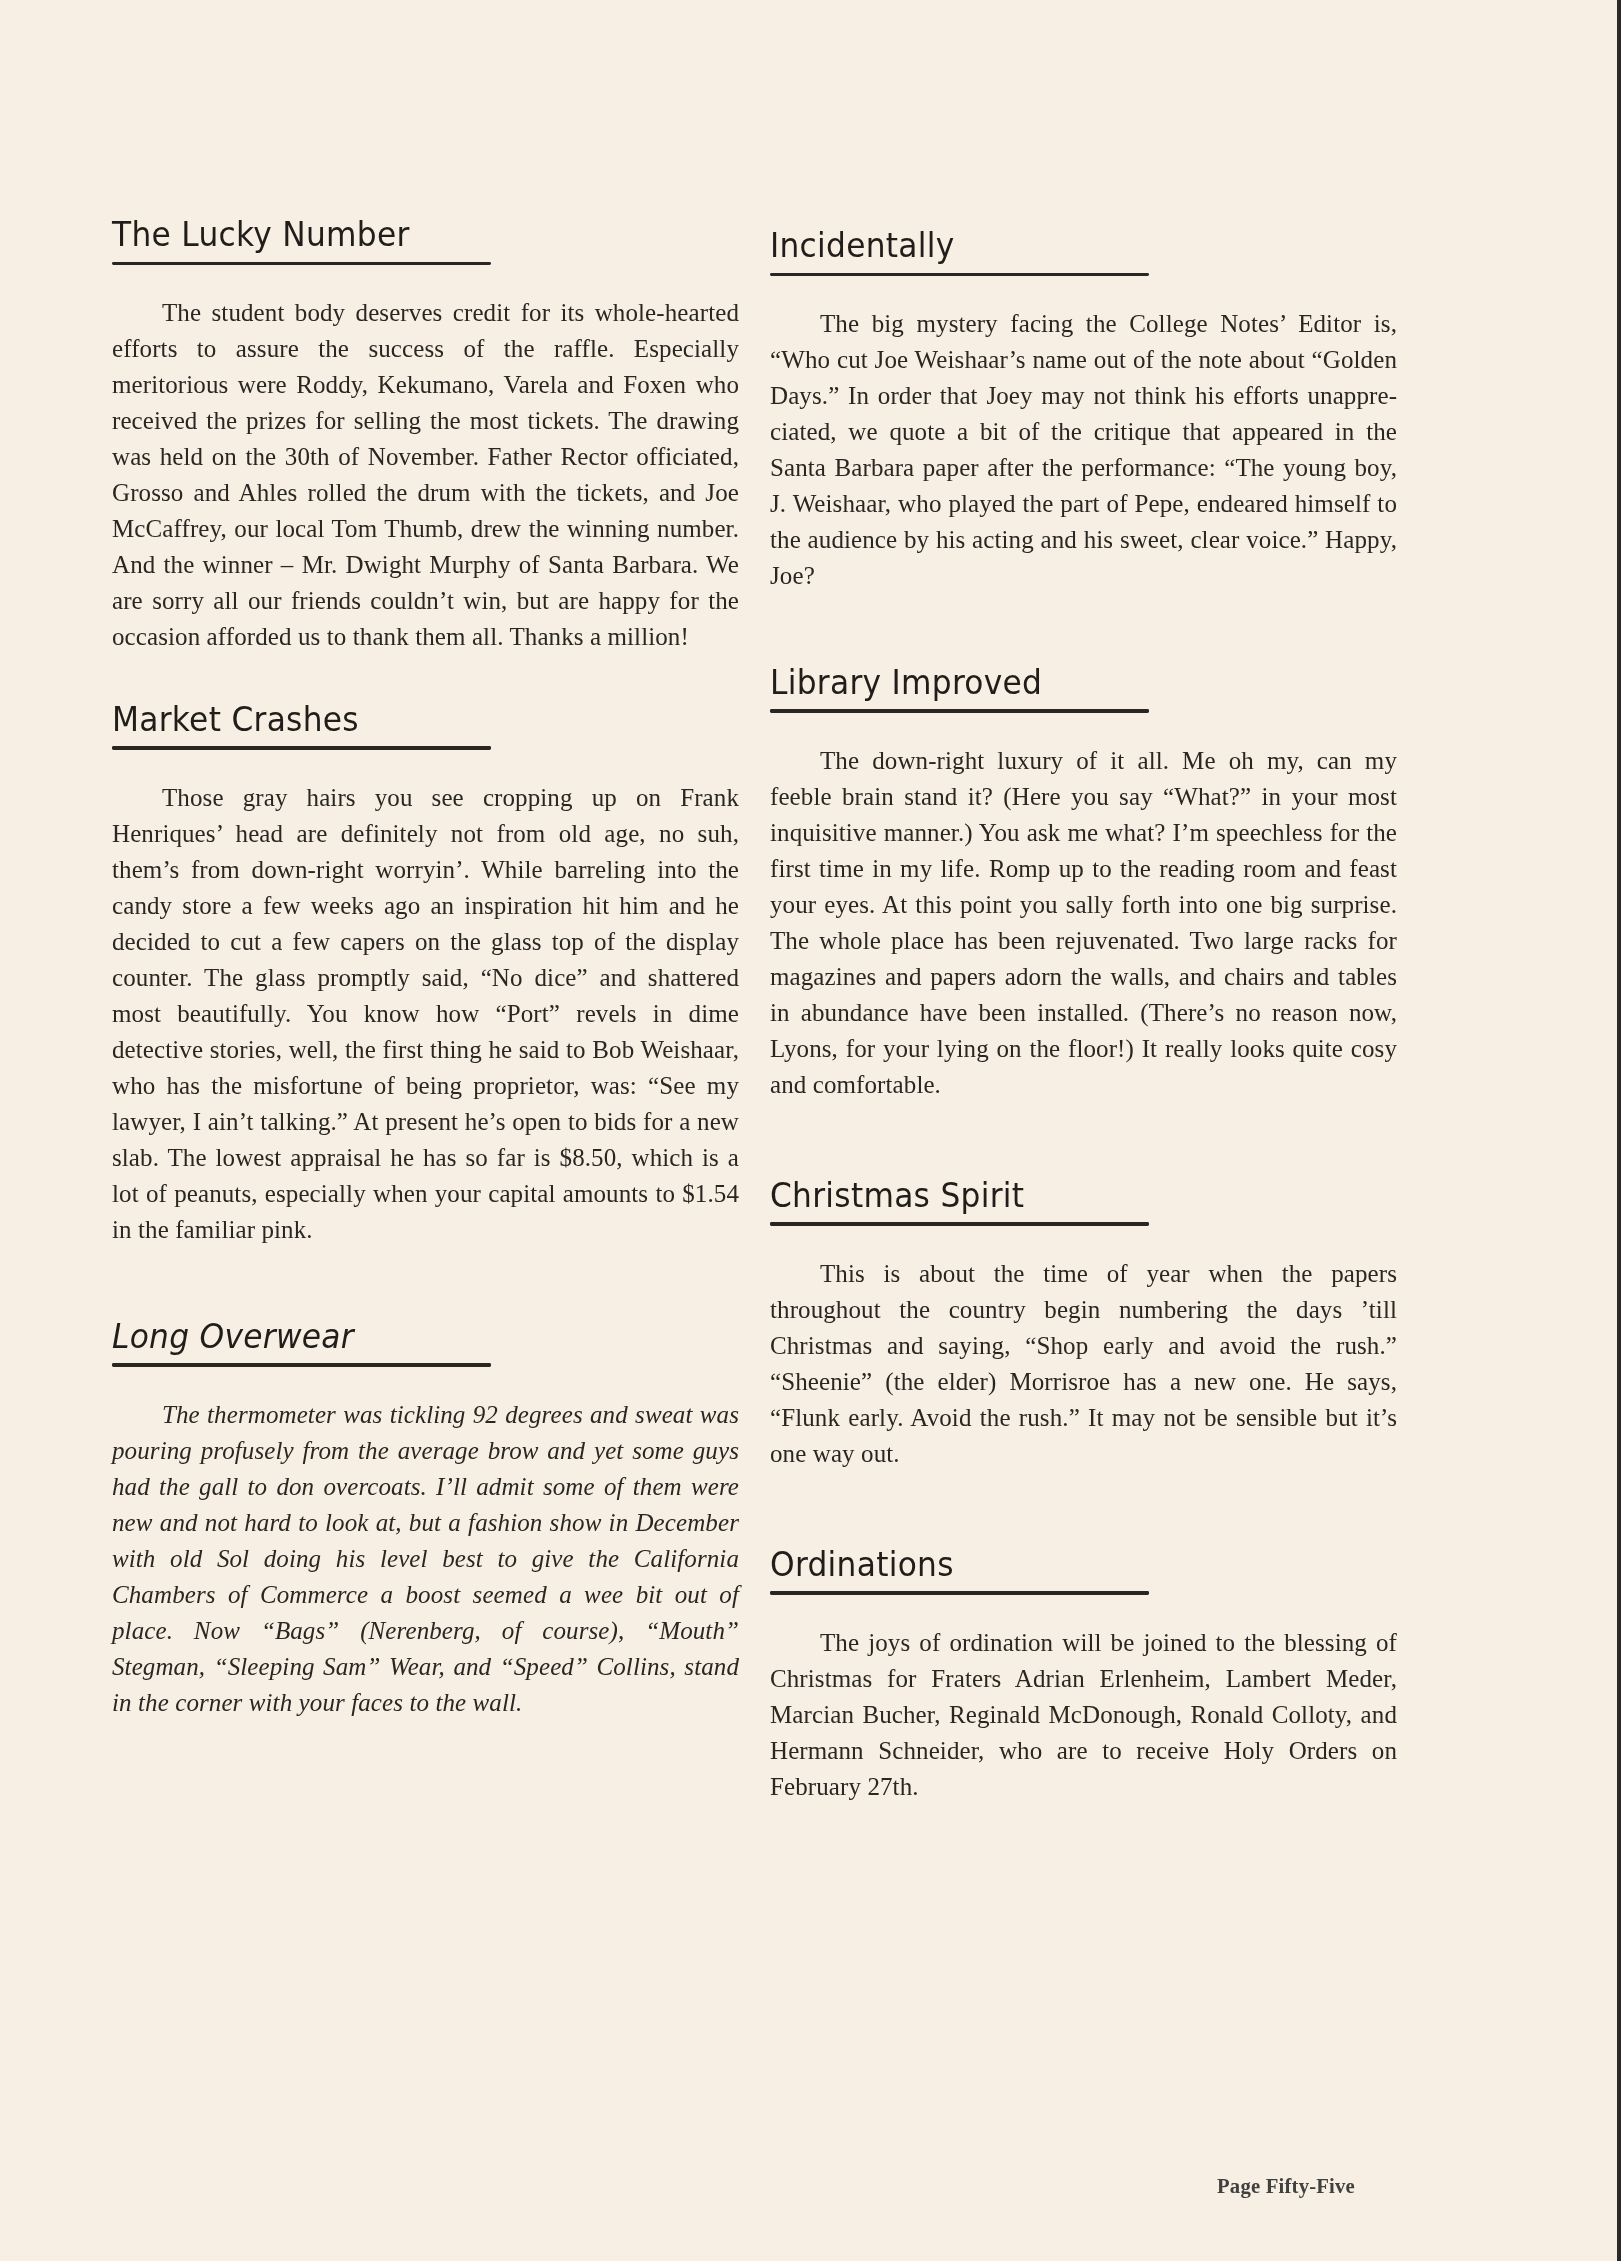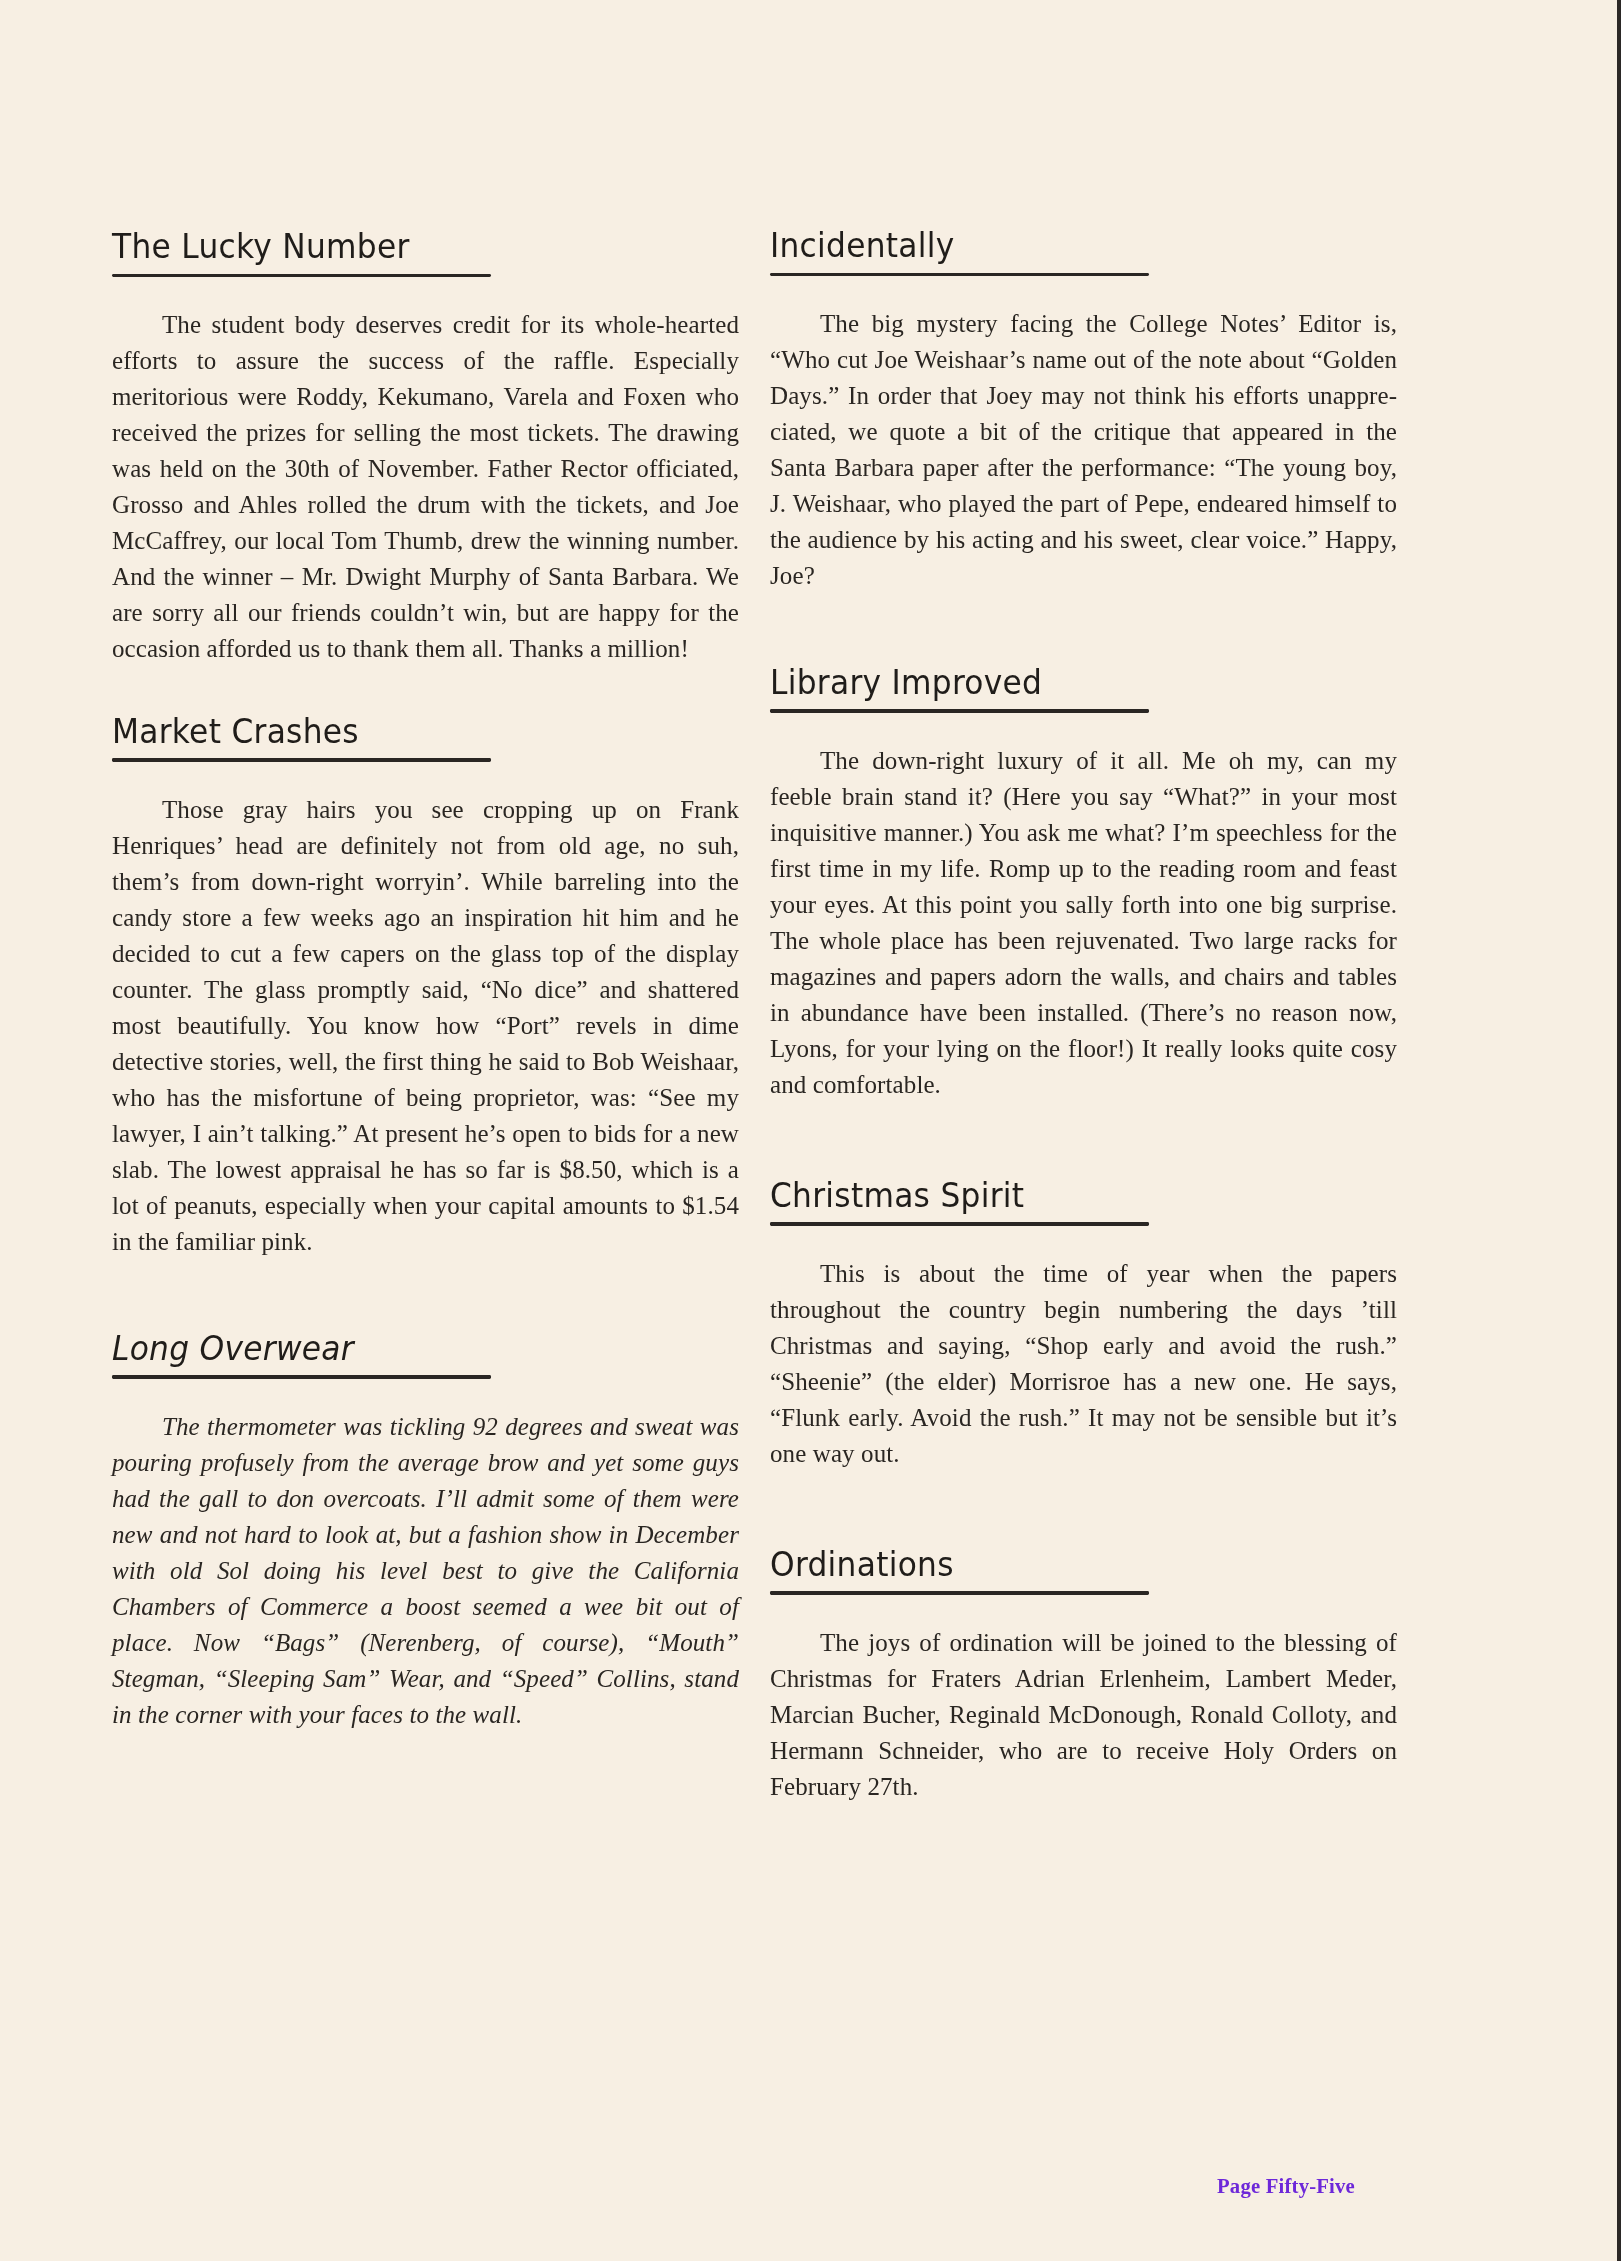--- a/index.html
+++ b/index.html
@@ -55,38 +55,38 @@
       margin: 30px 0 0 0;
       font-size: 25px;
       line-height: 36px;
       text-align: justify;
       text-indent: 50px;
       hyphens: manual;
       letter-spacing: 0.1px;
     }
 
     
-    #sec-lucky { margin-top: 16px; }
+    #sec-lucky { margin-top: 4px; }
     #sec-market { margin-top: 42px; }
     #sec-overwear { margin-top: 66px; font-style: italic; }
 
     
     #sec-incidentally { margin-top: 15px; }
     #sec-library { margin-top: 66px; }
     #sec-christmas { margin-top: 70px; }
     #sec-ordinations { margin-top: 70px; }
 
     .page-number {
       position: absolute;
       left: 1217px;
       top: 2175px;
       font-family: "Liberation Serif", "DejaVu Serif", serif;
       font-weight: bold;
       font-size: 20.7px;
-      color: #6d28d9;
+      color: #404040;
       letter-spacing: 0.2px;
     }
   </style>
 </head>
 <body>
 
 <div class="edge-strip"></div>
 
 <div class="column col-left">
   <section class="section" id="sec-lucky">

